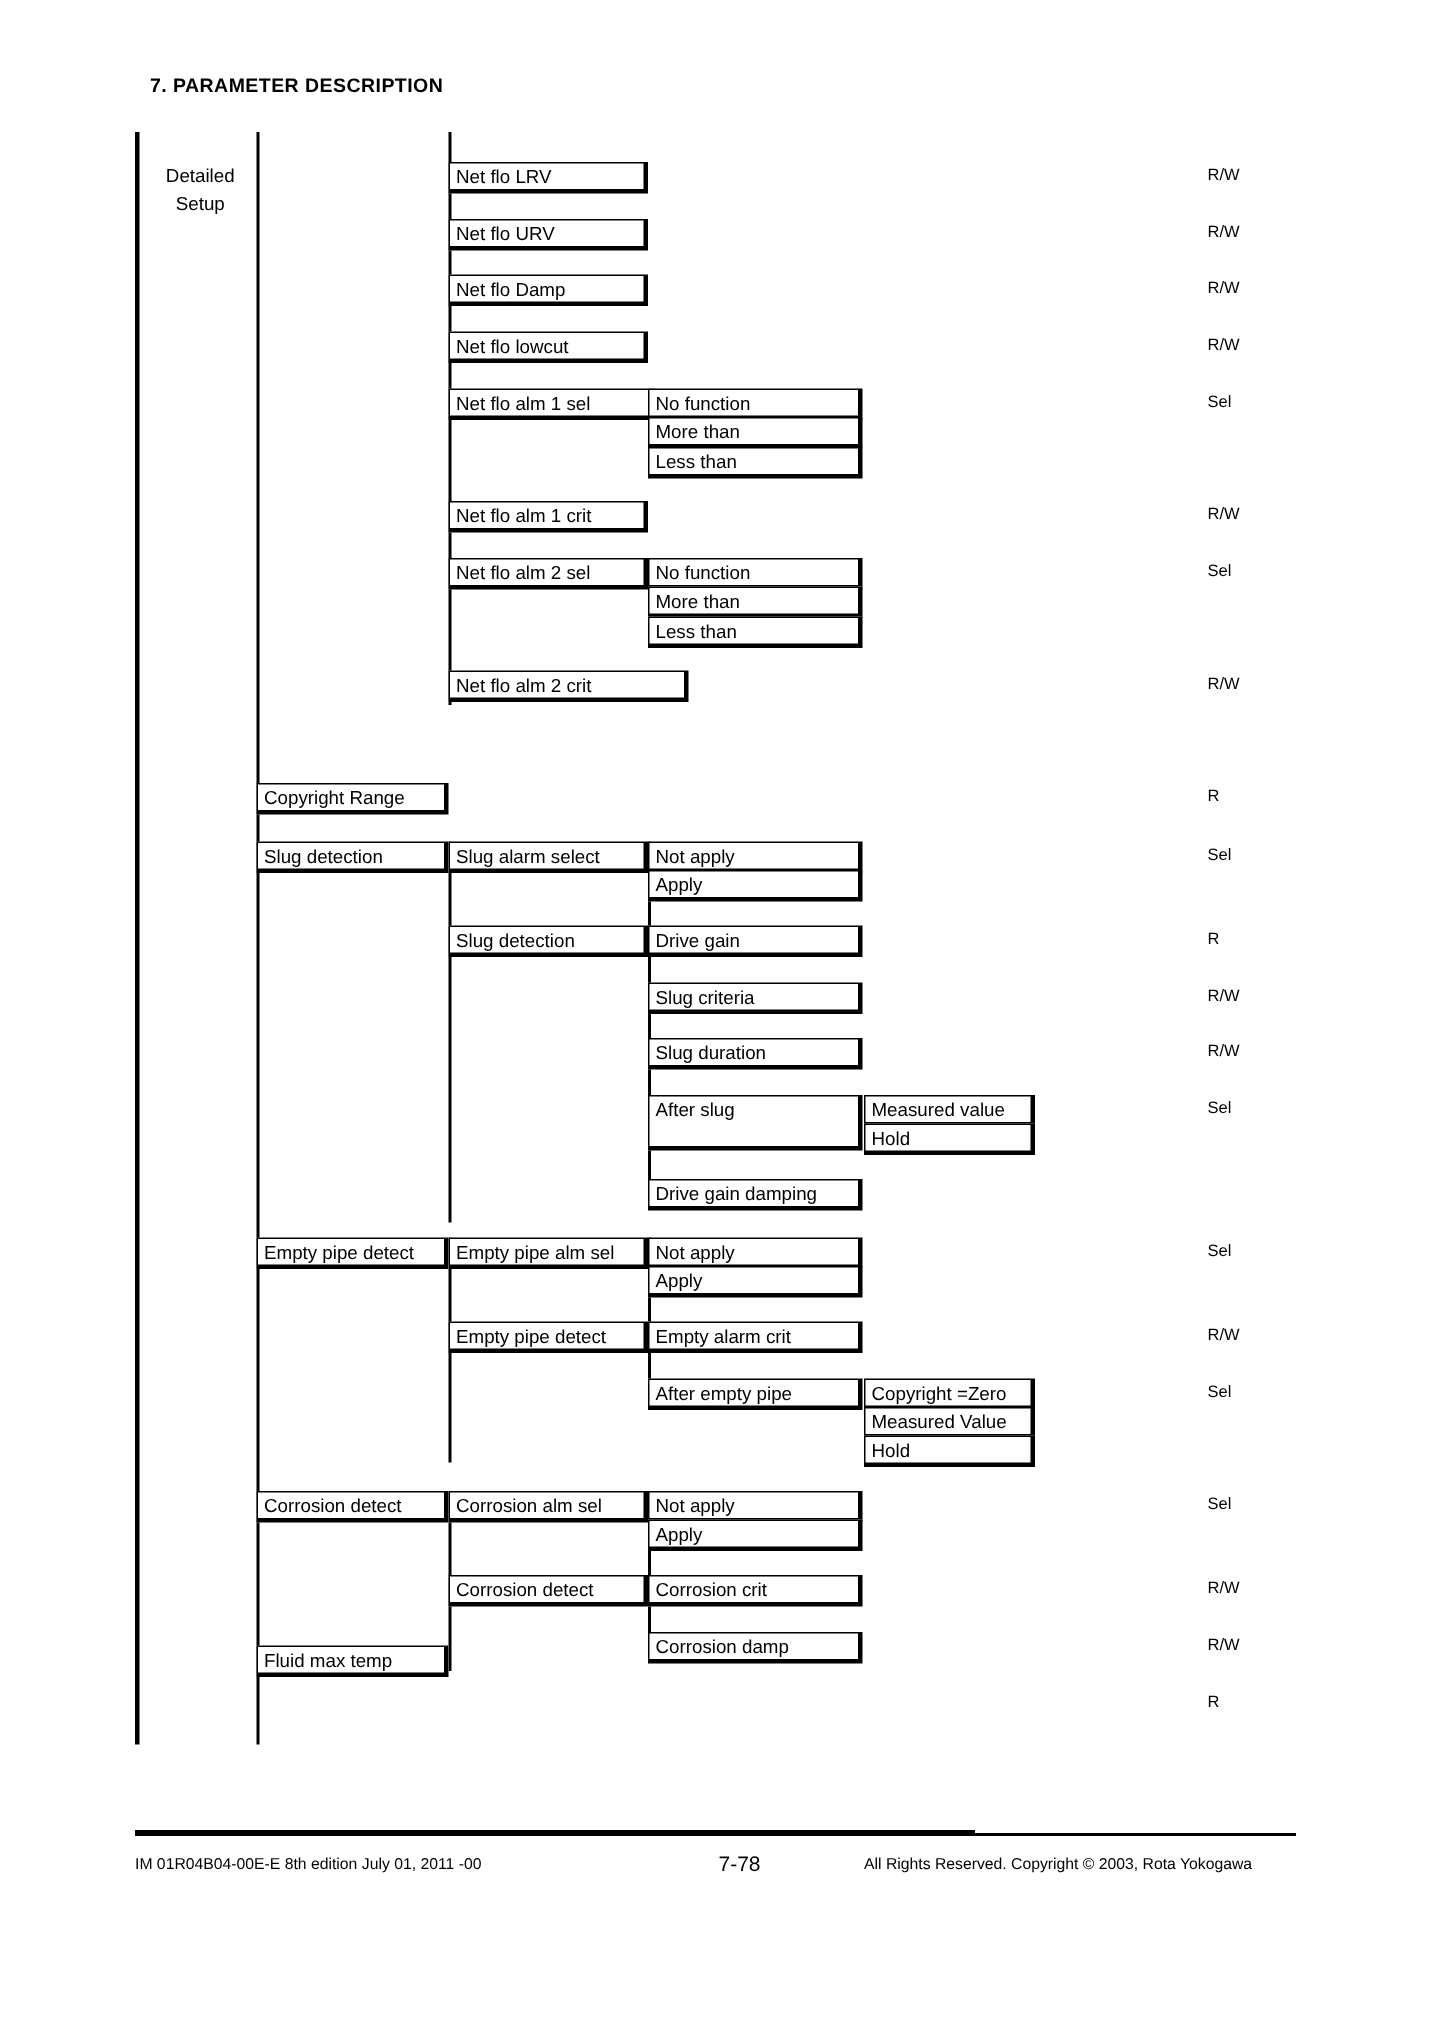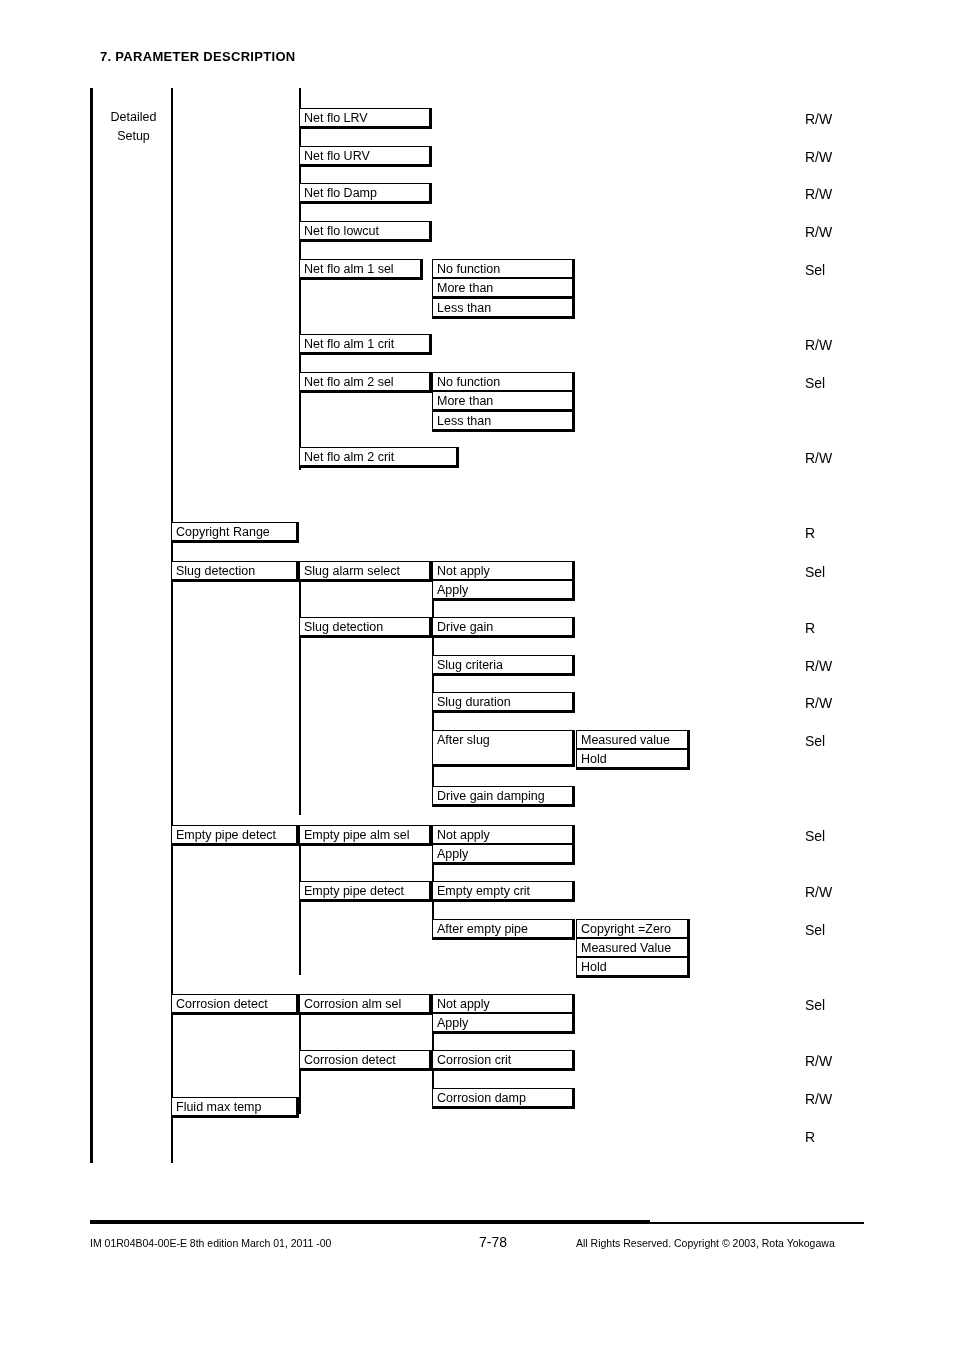--- a/index.html
+++ b/index.html
@@ -60,21 +60,21 @@
     line-height: 19px;
     padding-left: 4px;
     white-space: nowrap;
     overflow: hidden;
   }
 
   
   .access {
     position: absolute;
     left: 805px;
-    font-size: 14px;
+    font-size: 11px;
     white-space: nowrap;
   }
 
   
   .footer-rule {
     position: absolute;
     left: 90px;
     top: 1222px;
     width: 774px;
     height: 1.5px;
@@ -118,21 +118,21 @@
       <div class="spine" style="left: 432px; top: 825px; width: 2.4px; height: 113px;"></div>
       <div class="spine" style="left: 299px; top: 994px; width: 2.4px; height: 120px;"></div>
       <div class="spine" style="left: 432px; top: 994px; width: 2.4px; height: 114px;"></div>
     </div>
 
   <div id="node-layer">
       <div class="node" style="left: 299px; top: 108px; width: 133px; height: 21px;">Net flo LRV</div>
       <div class="node" style="left: 299px; top: 146px; width: 133px; height: 21px;">Net flo URV</div>
       <div class="node" style="left: 299px; top: 183px; width: 133px; height: 21px;">Net flo Damp</div>
       <div class="node" style="left: 299px; top: 221px; width: 133px; height: 21px;">Net flo lowcut</div>
-      <div class="node" style="left: 299px; top: 259px; width: 124px; height: 21px;">Net flo alm 1 sel</div>
+      <div class="node" style="left: 299px; top: 259px; width: 138px; height: 21px;">Net flo alm 1 sel</div>
       <div class="node" style="left: 432px; top: 259px; width: 143px; height: 21px;">No function</div>
       <div class="node" style="left: 432px; top: 278px; width: 143px; height: 21px;">More than</div>
       <div class="node" style="left: 432px; top: 298px; width: 143px; height: 21px;">Less than</div>
       <div class="node" style="left: 299px; top: 334px; width: 133px; height: 21px;">Net flo alm 1 crit</div>
       <div class="node" style="left: 299px; top: 372px; width: 133px; height: 21px;">Net flo alm 2 sel</div>
       <div class="node" style="left: 432px; top: 372px; width: 143px; height: 21px;">No function</div>
       <div class="node" style="left: 432px; top: 391px; width: 143px; height: 21px;">More than</div>
       <div class="node" style="left: 432px; top: 411px; width: 143px; height: 21px;">Less than</div>
       <div class="node" style="left: 299px; top: 447px; width: 160px; height: 21px;">Net flo alm 2 crit</div>
       <div class="node" style="left: 171px; top: 522px; width: 128px; height: 21px;">Copyright Range</div>
@@ -146,21 +146,21 @@
       <div class="node" style="left: 432px; top: 692px; width: 143px; height: 21px;">Slug duration</div>
       <div class="node" style="left: 432px; top: 730px; width: 143px; height: 37px;">After slug</div>
       <div class="node" style="left: 576px; top: 730px; width: 114px; height: 21px;">Measured value</div>
       <div class="node" style="left: 576px; top: 749px; width: 114px; height: 21px;">Hold</div>
       <div class="node" style="left: 432px; top: 786px; width: 143px; height: 21px;">Drive gain damping</div>
       <div class="node" style="left: 171px; top: 825px; width: 128px; height: 21px;">Empty pipe detect</div>
       <div class="node" style="left: 299px; top: 825px; width: 133px; height: 21px;">Empty pipe alm sel</div>
       <div class="node" style="left: 432px; top: 825px; width: 143px; height: 21px;">Not apply</div>
       <div class="node" style="left: 432px; top: 844px; width: 143px; height: 21px;">Apply</div>
       <div class="node" style="left: 299px; top: 881px; width: 133px; height: 21px;">Empty pipe detect</div>
-      <div class="node" style="left: 432px; top: 881px; width: 143px; height: 21px;">Empty empty crit</div>
+      <div class="node" style="left: 432px; top: 881px; width: 143px; height: 21px;">Empty alarm crit</div>
       <div class="node" style="left: 432px; top: 919px; width: 143px; height: 21px;">After empty pipe</div>
       <div class="node" style="left: 576px; top: 919px; width: 114px; height: 21px;">Copyright =Zero</div>
       <div class="node" style="left: 576px; top: 938px; width: 114px; height: 21px;">Measured Value</div>
       <div class="node" style="left: 576px; top: 957px; width: 114px; height: 21px;">Hold</div>
       <div class="node" style="left: 171px; top: 994px; width: 128px; height: 21px;">Corrosion detect</div>
       <div class="node" style="left: 299px; top: 994px; width: 133px; height: 21px;">Corrosion alm sel</div>
       <div class="node" style="left: 432px; top: 994px; width: 143px; height: 21px;">Not apply</div>
       <div class="node" style="left: 432px; top: 1013px; width: 143px; height: 21px;">Apply</div>
       <div class="node" style="left: 299px; top: 1050px; width: 133px; height: 21px;">Corrosion detect</div>
       <div class="node" style="left: 432px; top: 1050px; width: 143px; height: 21px;">Corrosion  crit</div>
@@ -188,17 +188,17 @@
       <div class="access" style="top: 922px;">Sel</div>
       <div class="access" style="top: 997px;">Sel</div>
       <div class="access" style="top: 1053px;">R/W</div>
       <div class="access" style="top: 1091px;">R/W</div>
       <div class="access" style="top: 1129px;">R</div>
     </div>
 
   <div class="footer-rule"></div>
   <div class="footer-rule-thick"></div>
 
-  <div class="footer-text footer-left">IM 01R04B04-00E-E    8th edition March 01, 2011 -00</div>
+  <div class="footer-text footer-left">IM 01R04B04-00E-E    8th edition July 01, 2011 -00</div>
   <div class="footer-text footer-center">7-78</div>
   <div class="footer-text footer-right">All Rights Reserved. Copyright © 2003, Rota Yokogawa</div>
 
 </div>
 
 </body></html>

